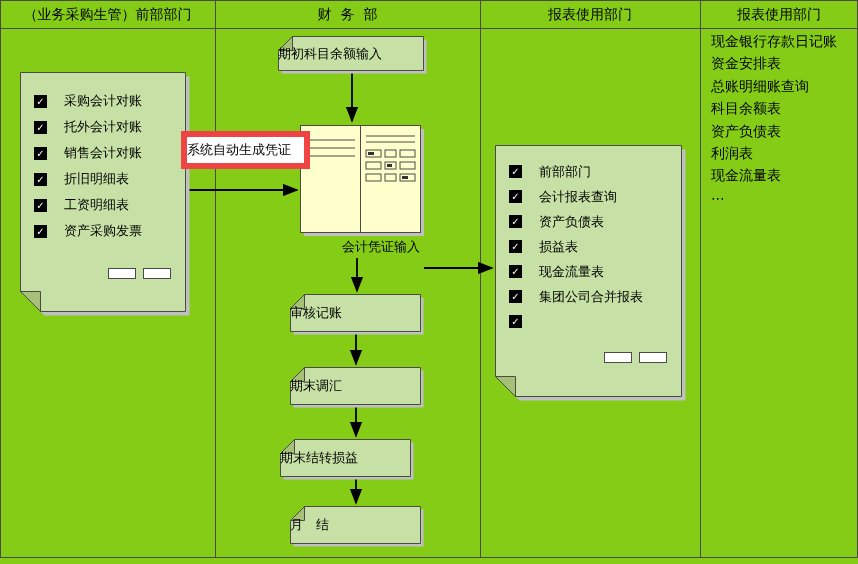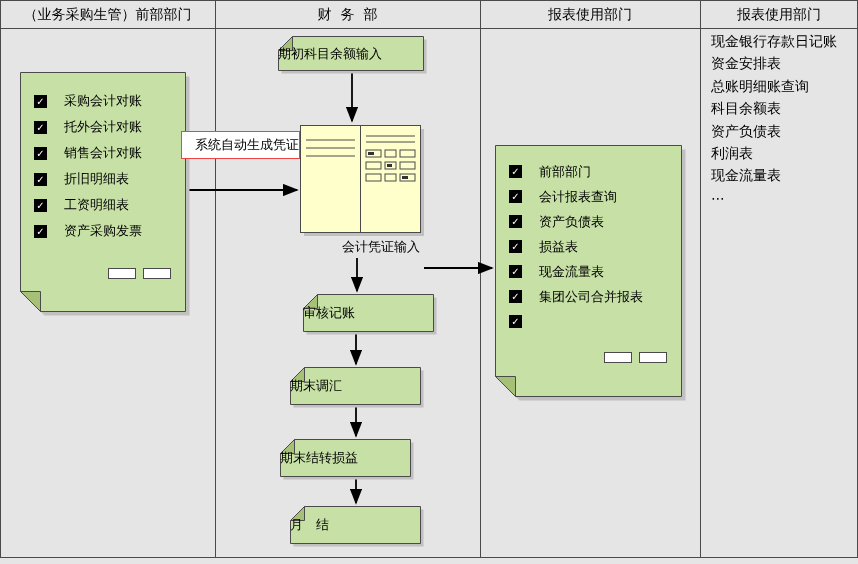--- a/index.html
+++ b/index.html
@@ -1,17 +1,17 @@
 <!DOCTYPE html>
 <html><head>
 <meta charset="utf-8">
 <style>
   html,body { margin:0; padding:0; background:#fff; }
   .canvas {
-    position:relative; width:858px; height:564px; background:#e5e5e5;
+    position:relative; width:858px; height:564px; background:#84cc16;
     font-family:"DejaVu Sans","Liberation Sans",sans-serif; color:#000;
     overflow:hidden;
   }
   
   .frame { position:absolute; left:0; top:0; width:856px; height:556px; border:1px solid #4a4a4a; z-index:1; }
   .vline { position:absolute; top:0; width:1px; height:558px; background:#4a4a4a; z-index:1; }
   .hline { position:absolute; left:0; top:28px; width:858px; height:1px; background:#4a4a4a; z-index:1; }
   .hdr { position:absolute; top:0; height:28px; line-height:28px; text-align:center; font-size:14px; white-space:pre; z-index:2; }
   
   .arrows { position:absolute; left:0; top:0; z-index:3; pointer-events:none; }
@@ -27,21 +27,21 @@
   .checkbox {
     flex:none; width:13px; height:13px; background:#000; color:#fff;
     font-size:10px; line-height:13px; text-align:center; margin-right:17px; font-weight:bold;
   }
   .check-label { font-size:13px; white-space:nowrap; }
   .tab-pair { position:absolute; display:flex; gap:7px; }
   .tab-rect { width:26px; height:9px; background:#ffffff; border:1px solid #4a4a4a; }
   
   .callout {
     position:absolute; left:181px; top:131px; width:117px; height:26px; line-height:26px;
-    background:#ffffff; border:1px solid #ef4444; font-size:13px; text-align:right; z-index:5; white-space:nowrap;
+    background:#ffffff; border:6px solid #ef4444; font-size:13px; text-align:left; z-index:5; white-space:nowrap;
   }
   .flow-label { position:absolute; left:300px; top:238px; width:120px; font-size:13px; text-align:right; z-index:4; white-space:nowrap; }
   
   .report-list { position:absolute; left:702px; top:30px; width:154px; z-index:2; }
   .report-item { font-size:14px; line-height:22.4px; white-space:nowrap;margin-left:9px; }
 </style>
 </head>
 <body>
 
 <div class="canvas">
@@ -149,21 +149,21 @@
         <rect x="87" y="39" width="5" height="3"></rect>
         <rect x="102" y="51" width="6" height="3"></rect>
       </g>
     </svg>
   </div>
 
   <div class="callout">系统自动生成凭证</div>
 
   <div class="flow-label">会计凭证输入</div>
 
-  <div class="shape" style="left:303px;top:294px;width:131px;height:42px">
+  <div class="shape" style="left:290px;top:294px;width:131px;height:42px">
     <svg width="135" height="42">
       <path d="M17.5 3.5 L133.5 3.5 L133.5 40.5 L3.5 40.5 L3.5 17.5 Z" fill="#c0c0c0"></path>
       <path d="M14.5 0.5 L130.5 0.5 L130.5 37.5 L0.5 37.5 L0.5 14.5 Z" fill="#c6e0a5" stroke="#4a4a4a"></path>
       <path d="M0.5 14.5 L14.5 0.5 L14.5 14.5 Z" fill="#a6c078" stroke="#4a4a4a"></path>
     </svg>
     <div class="card-label lh38">审核记账</div>
   </div>
 
   <div class="shape" style="left:290px;top:367px;width:131px;height:38px">
     <svg width="135" height="42">

